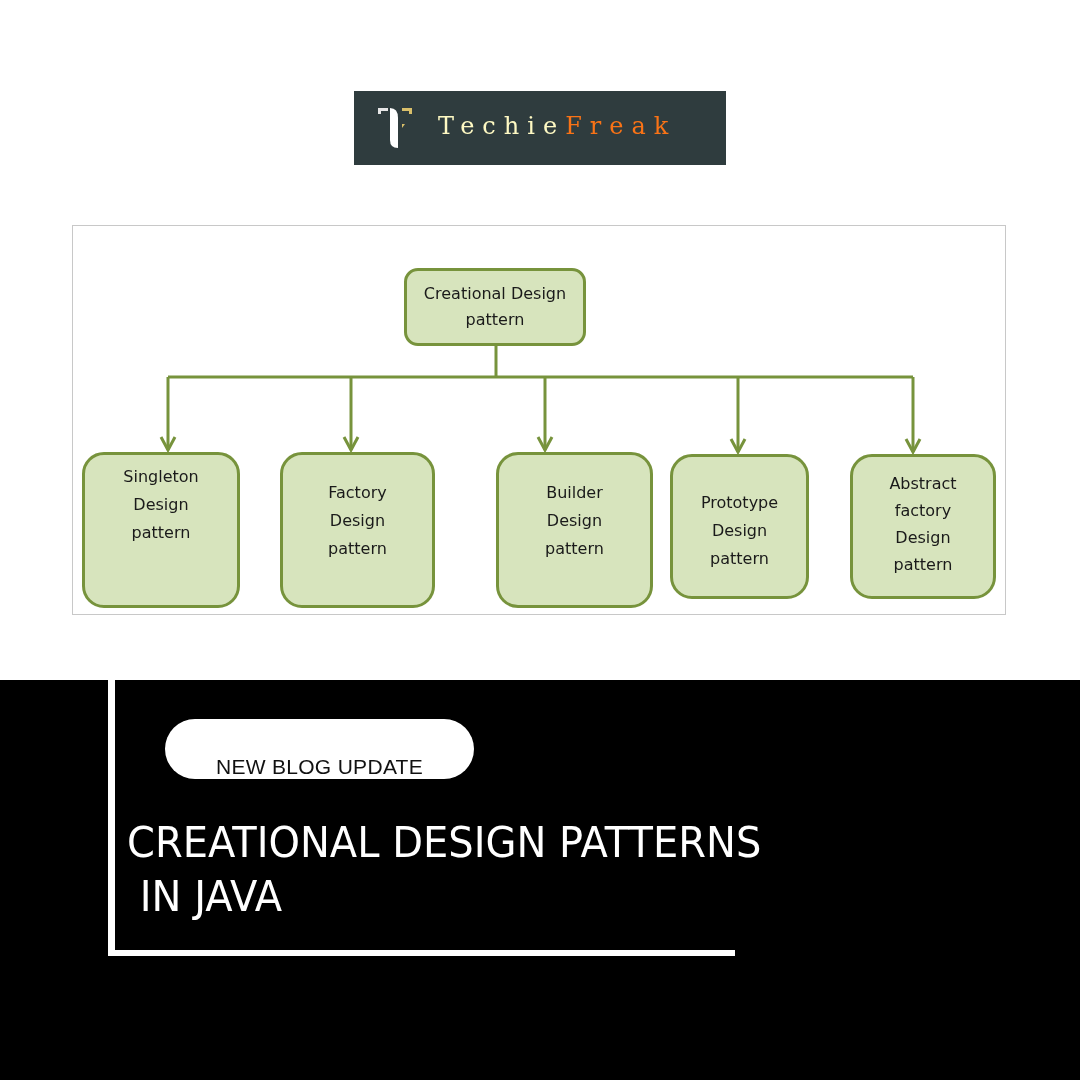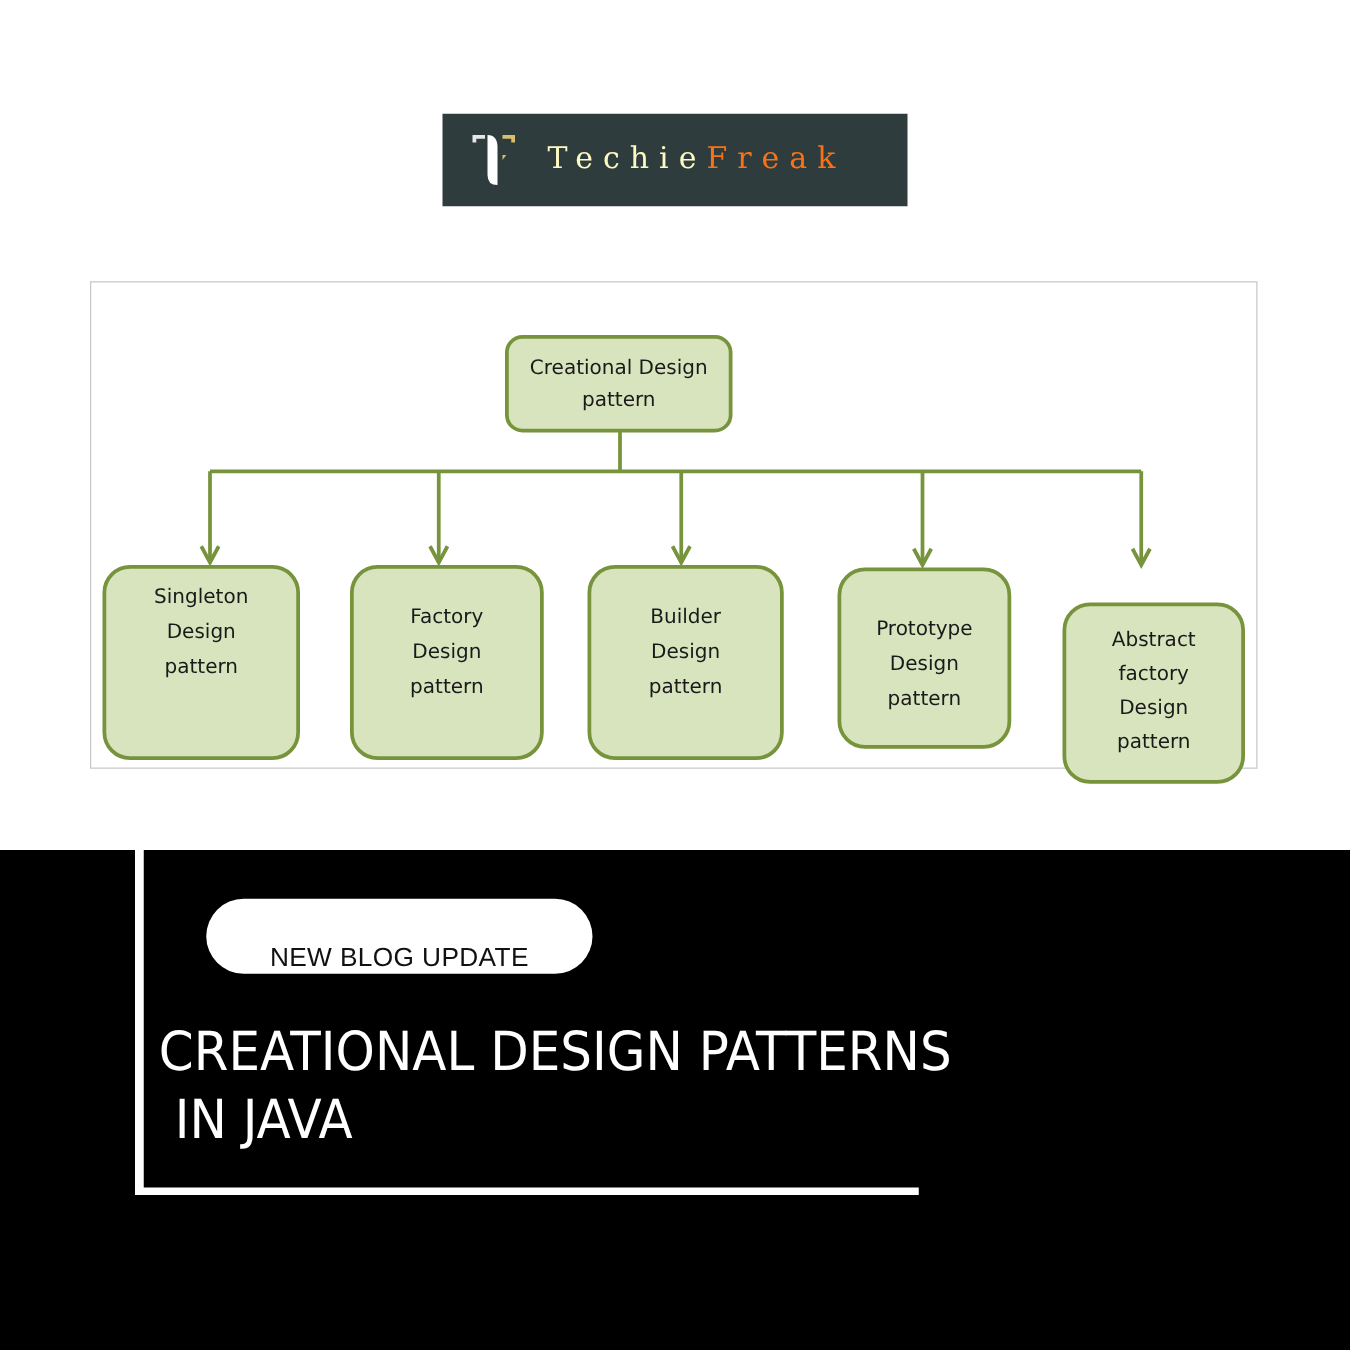--- a/index.html
+++ b/index.html
@@ -98,31 +98,31 @@
 <div class="node" style="left:82px; top:452px; width:158px; height:156px; padding-top:8px;">
   <span>Singleton
 Design
 pattern</span>
 </div>
 <div class="node" style="left:280px; top:452px; width:155px; height:156px; padding-top:24px;">
   <span>Factory
 Design
 pattern</span>
 </div>
-<div class="node" style="left:470px; top:452px; width:157px; height:156px; padding-top:24px;">
+<div class="node" style="left:496px; top:452px; width:157px; height:156px; padding-top:24px;">
   <span>Builder
 Design
 pattern</span>
 </div>
 <div class="node" style="left:670px; top:454px; width:139px; height:145px; padding-top:32px;">
   <span>Prototype
 Design
 pattern</span>
 </div>
-<div class="node" style="left:850px; top:454px; width:146px; height:145px; padding-top:13px; line-height:27px;margin-top:28px;">
+<div class="node" style="left:850px; top:454px; width:146px; height:145px; padding-top:13px; line-height:27px;">
   <span>Abstract
 factory
 Design
 pattern</span>
 </div>
 
 <div class="black-panel"></div>
 <div class="frame-v"></div>
 <div class="frame-h"></div>
 

